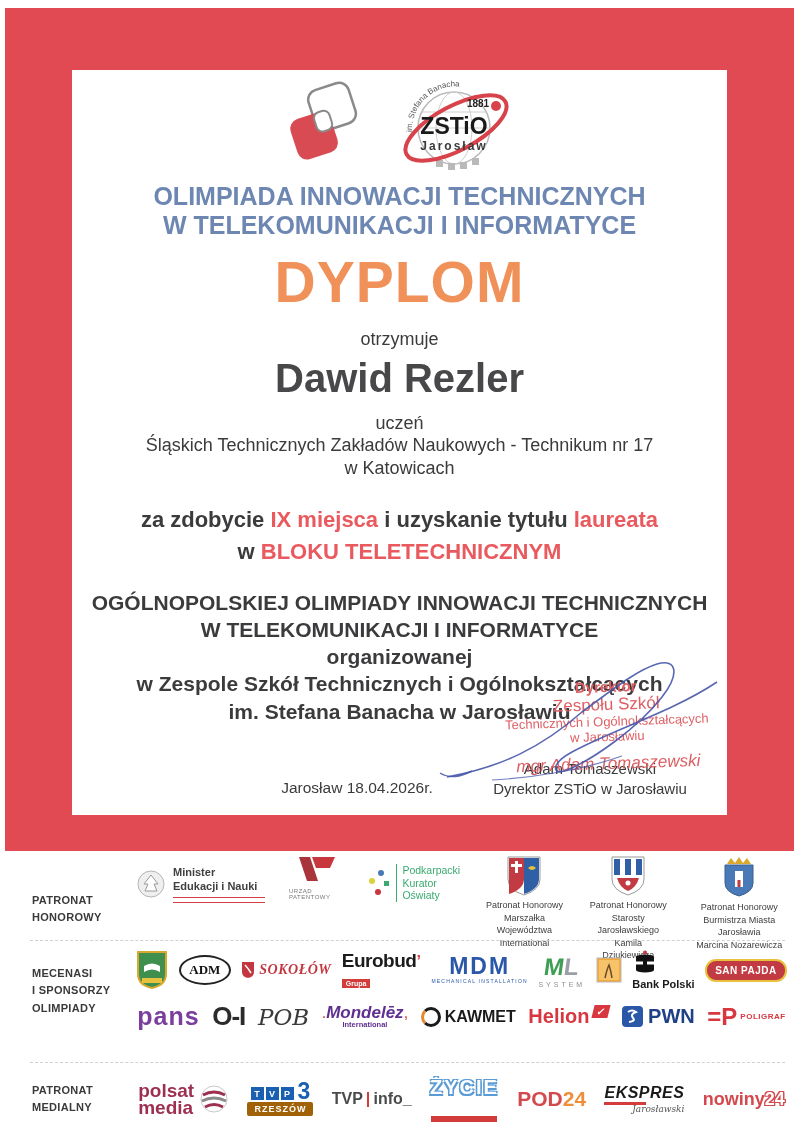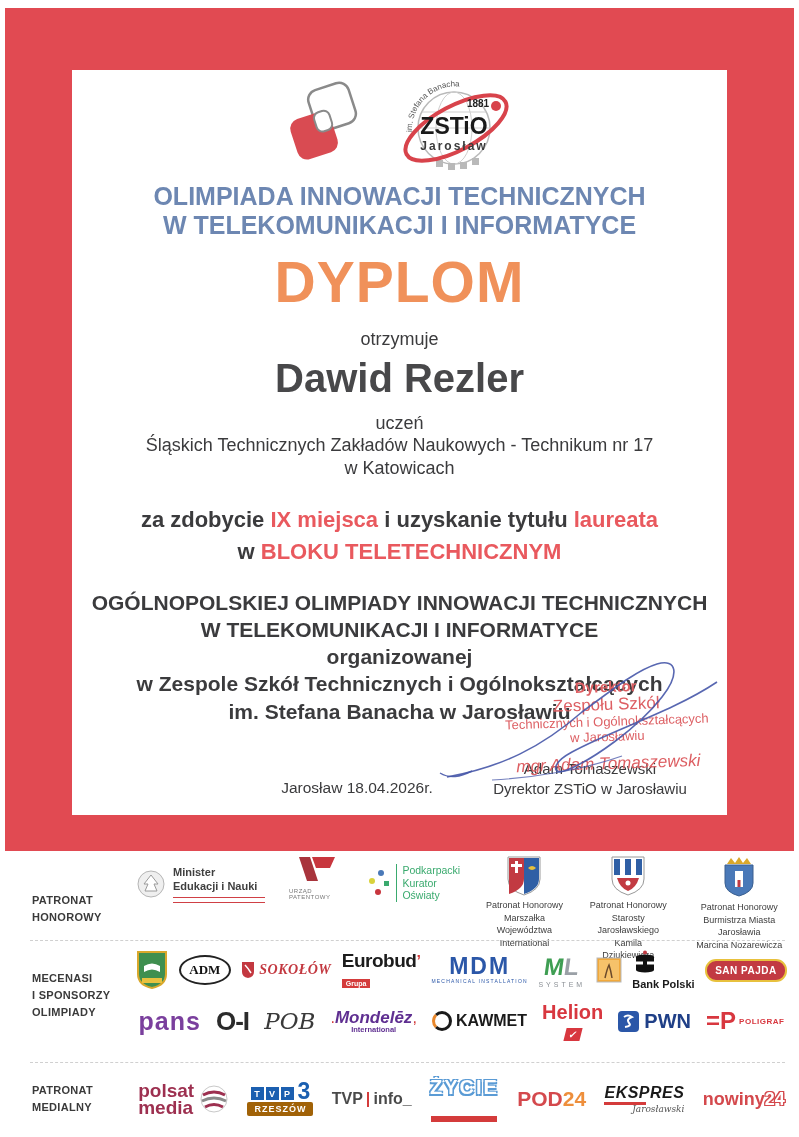--- a/index.html
+++ b/index.html
@@ -61,21 +61,21 @@
             font-weight:800;font-size:10px;padding:4px 8px;letter-spacing:.5px;}
   .pans{font-size:25px;font-weight:800;color:#7a3f9d;letter-spacing:1px;}
   .oi{font-size:26px;font-weight:900;color:#2b2b2b;letter-spacing:-1px;}
   .pob{font-family:"DejaVu Serif",serif;font-style:italic;font-size:23px;color:#3a3a3a;}
   .mondelez{text-align:center;color:#5f2f91;line-height:1;}
   .mondelez .mz{font-size:17px;font-weight:800;font-style:italic;}
   .mondelez .dot{color:#d43b3b;}
   .mondelez .sub{font-size:7.5px;font-weight:bold;}
   .kawmet{display:flex;align-items:center;gap:4px;font-size:16px;font-weight:900;color:#1a1a1a;}
   .kaw-ring{width:14px;height:14px;border-radius:50%;border:3px solid #1a1a1a;border-left-color:#e8872c;}
-  .helion{display:flex;align-items:center;gap:4px;color:#d8373f;font-size:20px;font-weight:800;flex-direction:column;}
+  .helion{display:flex;align-items:flex-start;gap:4px;color:#d8373f;font-size:20px;font-weight:800;}
   .hel-check{width:16px;height:13px;background:#d8373f;transform:skewX(-14deg);display:flex;align-items:center;justify-content:center;color:#fff;font-size:10px;font-weight:bold;}
   .pwn{display:flex;align-items:center;gap:5px;color:#1f3f87;font-size:20px;font-weight:900;}
   .poligraf{display:flex;align-items:center;gap:3px;color:#d8373f;}
   .poligraf .p{font-size:24px;font-weight:900;}
   .poligraf .txt{font-size:8px;font-weight:bold;letter-spacing:.5px;}
   .med-items{display:flex;align-items:center;justify-content:space-around;gap:14px;flex:1;}
   .polsat{display:flex;align-items:center;gap:5px;}
   .polsat .txt{color:#9d3050;font-weight:900;font-size:19px;line-height:.92;text-align:left;}
   .tvp3{display:flex;flex-direction:column;align-items:center;gap:2px;}
   .tvp3 .row{display:flex;align-items:flex-end;gap:2px;}

